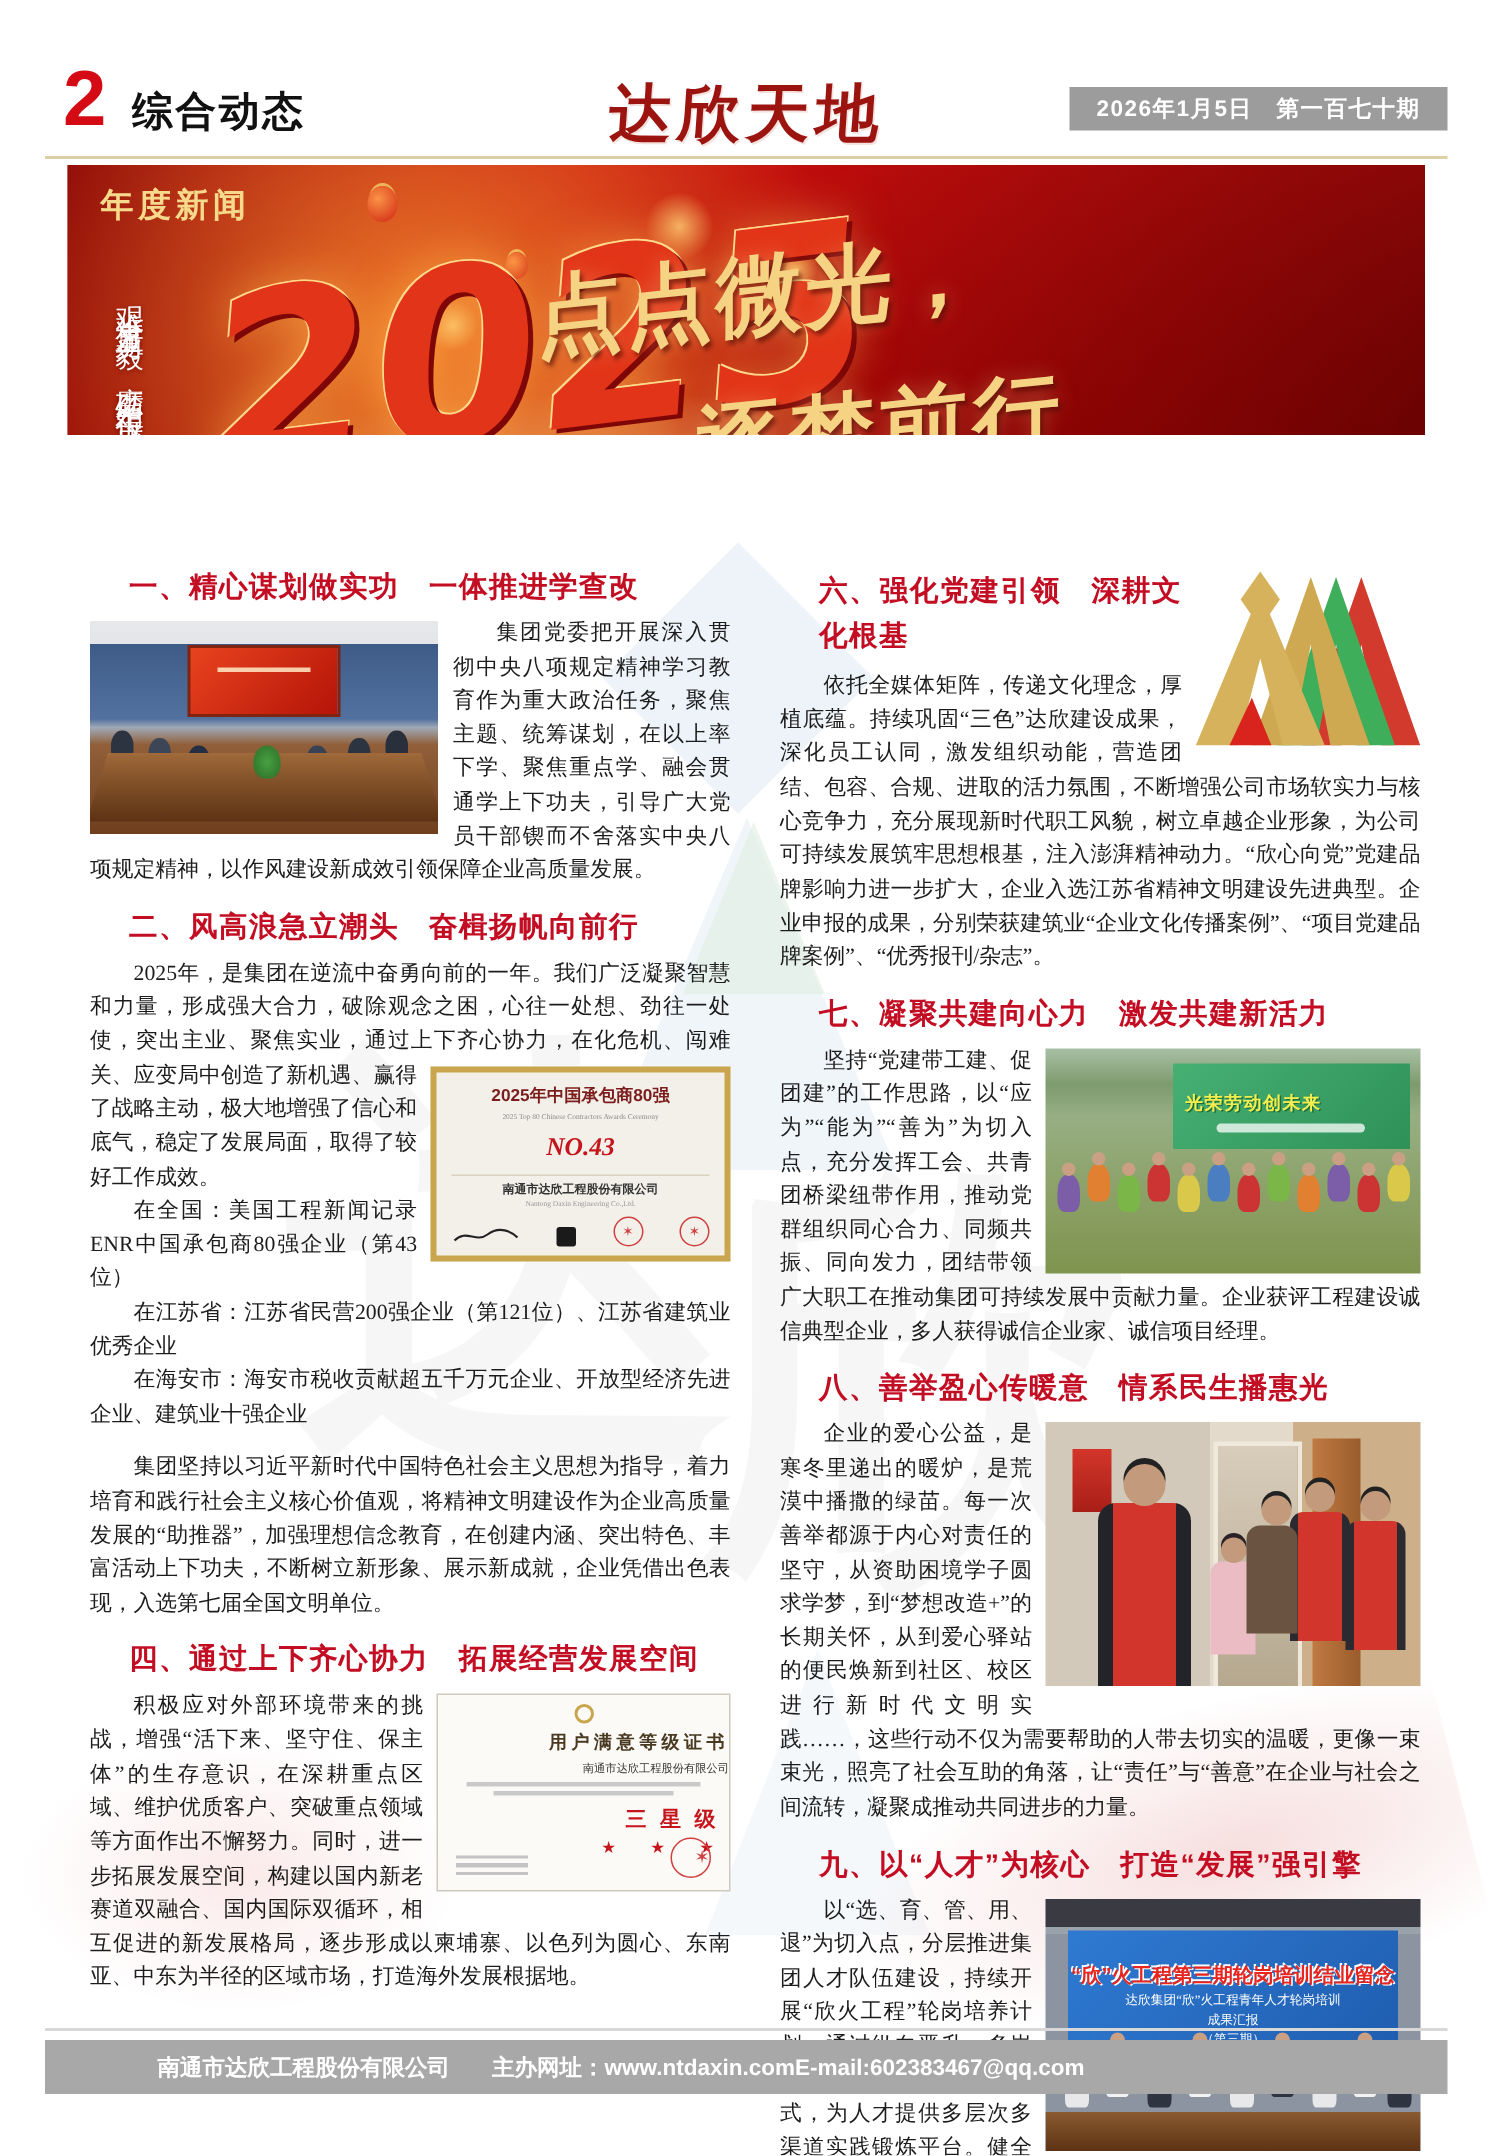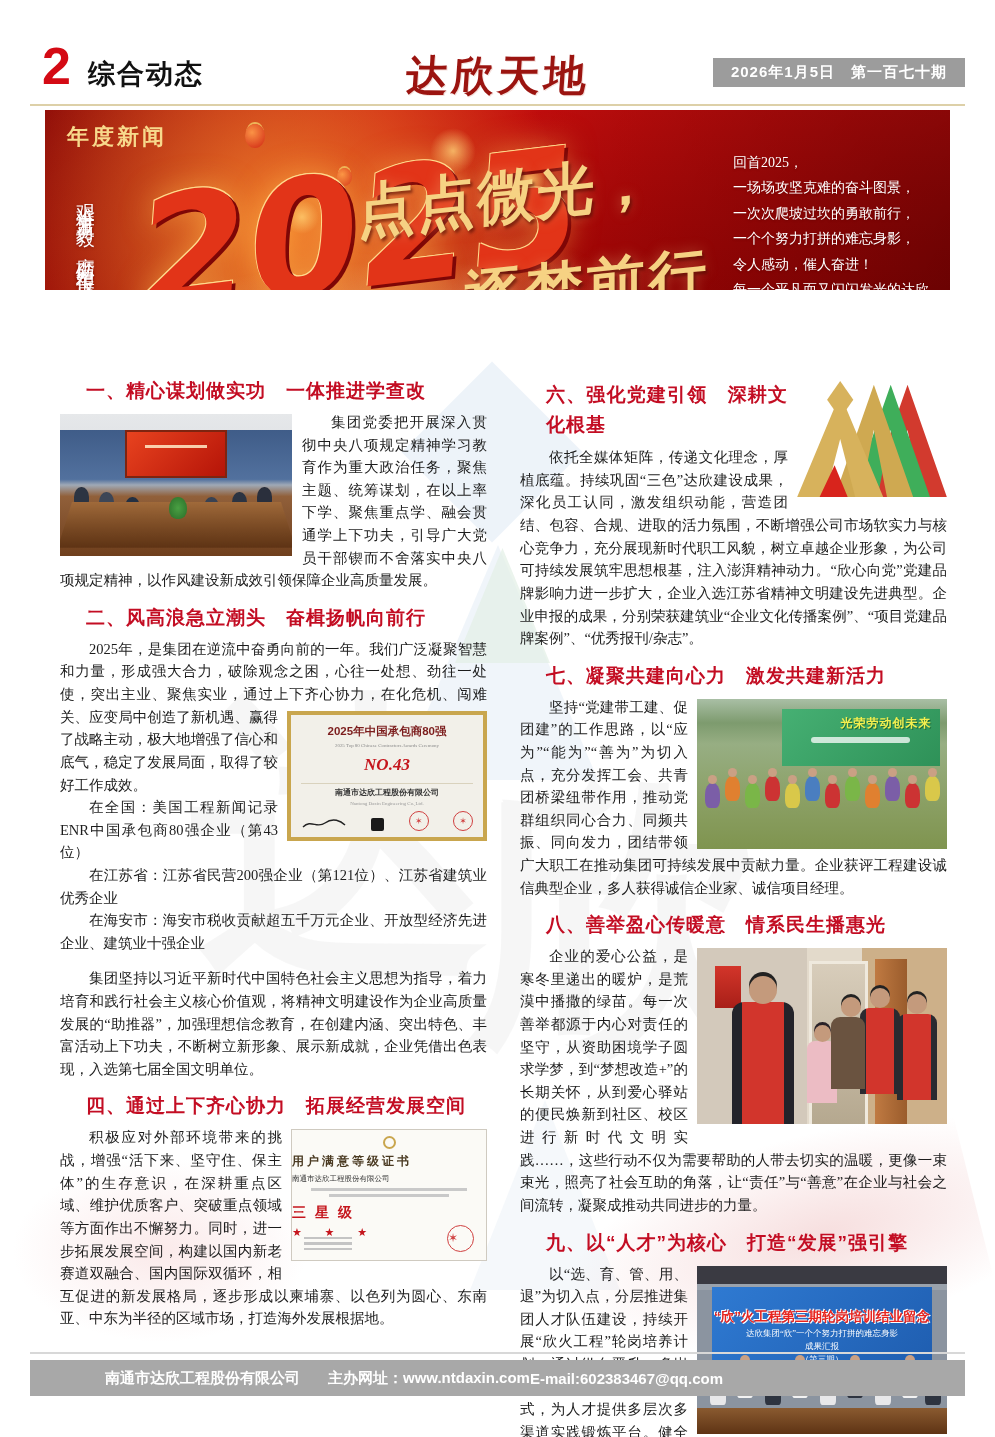--- a/index.html
+++ b/index.html
@@ -64,21 +64,21 @@
   .pm-screen::after { content:""; position:absolute; left:18%; right:18%; top:28%; height:3px; background:rgba(255,235,200,.85); }
   .pm-table { position:absolute; left:5%; right:5%; bottom:2%; height:36%; background:linear-gradient(180deg,#a06a3a,#5e3314); transform:perspective(260px) rotateX(38deg); transform-origin:top; }
   .pm-p { position:absolute; width:15px; height:21px; border-radius:48% 48% 35% 35%; background:#2c3442; bottom:34%; }
   .pm-p:nth-of-type(1){ left:6%; } .pm-p:nth-of-type(2){ left:17%; bottom:30%; background:#3d4656; }
   .pm-p:nth-of-type(3){ left:28%; bottom:27%; background:#243042; } .pm-p:nth-of-type(4){ left:62%; bottom:27%; background:#394252; }
   .pm-p:nth-of-type(5){ left:74%; bottom:30%; } .pm-p:nth-of-type(6){ left:85%; background:#2a2f3c; }
   .pm-plant { position:absolute; left:47%; bottom:26%; width:18px; height:22px; background:radial-gradient(#49a043,#2a6d28); border-radius:50% 50% 42% 42%; }
 
   
   .photo-outdoor { background:linear-gradient(180deg,#a9bfa5 0%,#7d9b6e 16%,#97ae83 30%,#8a9f63 70%,#7f944f 100%); }
-  .po-banner { position:absolute; left:34%; right:3%; top:7%; height:38%; background:linear-gradient(135deg,#46b073,#2e9158); padding:5px 8px 0 8px; text-align:right; }
+  .po-banner { position:absolute; left:34%; right:3%; top:7%; height:38%; background:linear-gradient(135deg,#46b073,#2e9158); padding:17px 8px 0 8px; text-align:left; }
   .po-banner-line { color:#f3ef4f; font-family:"Liberation Sans","DejaVu Sans",sans-serif; font-weight:bold; font-size:12px; letter-spacing:1px; text-shadow:1px 1px 0 #1c6b3a; }
   .po-bar { margin:4px auto 0; width:70%; height:6px; background:rgba(255,255,255,.75); border-radius:3px; }
   .po-p { position:absolute; width:15px; height:25px; border-radius:46% 46% 30% 30%; bottom:27%; }
   .po-p::before { content:""; position:absolute; top:-8px; left:3px; width:9px; height:9px; border-radius:50%; background:#caa084; }
   .po-p:nth-of-type(1){ left:3%; background:#7b5ea7; } .po-p:nth-of-type(2){ left:11%; bottom:32%; background:#e08030; }
   .po-p:nth-of-type(3){ left:19%; background:#7ab648; } .po-p:nth-of-type(4){ left:27%; bottom:32%; background:#cc3333; }
   .po-p:nth-of-type(5){ left:35%; background:#d9c84a; } .po-p:nth-of-type(6){ left:43%; bottom:32%; background:#4a7ec0; }
   .po-p:nth-of-type(7){ left:51%; background:#cc3333; } .po-p:nth-of-type(8){ left:59%; bottom:32%; background:#7ab648; }
   .po-p:nth-of-type(9){ left:67%; background:#e08030; } .po-p:nth-of-type(10){ left:75%; bottom:32%; background:#7b5ea7; }
   .po-p:nth-of-type(11){ left:83%; background:#cc3333; } .po-p:nth-of-type(12){ left:91%; bottom:32%; background:#d9c84a; }
@@ -120,21 +120,21 @@
   .cc-logo { width:13px; height:13px; background:#1a1a1a; border-radius:2px; }
   .cc-stamp { width:20px; height:20px; border-radius:50%; border:1.5px solid #d04040; color:#d04040; font-size:9px; line-height:18px; text-align:center; }
 
   
   .cert-civilized { width:202px; height:142px; background:linear-gradient(120deg,#c6cad0,#f1f2f4 45%,#c2c6cc); border:1px solid #b9bdc3; text-align:center; padding-top:34px; position:relative; }
   .cv-title { font-weight:bold; font-size:26px; color:#b5212a; letter-spacing:5px; }
   .cv-issuer { margin-top:22px; font-size:8.5px; font-weight:bold; color:#333; }
   .cv-date { font-size:7.5px; color:#555; }
 
   
-  .cert-satisfaction { width:196px; height:132px; background:#fbfaf6; border:1px solid #cfcac0; text-align:left; padding-top:6px; position:relative; }
+  .cert-satisfaction { width:196px; height:132px; background:#fbfaf6; border:1px solid #cfcac0; text-align:right; padding-top:6px; position:relative; }
   .cs-emblem { width:13px; height:13px; border-radius:50%; border:2px solid #c9a64e; margin:0 auto 3px; }
   .cs-title { font-weight:bold; font-size:12px; color:#4a3a22; letter-spacing:3px; }
   .cs-company { margin-top:2px; font-size:7.5px; color:#333; }
   .cs-bar { margin:3px auto 0; height:3px; background:#c9c9c9; }
   .cs-b1 { width:80%; } .cs-b2 { width:62%; }
   .cs-grade { margin-top:5px; font-weight:bold; font-size:14px; color:#c5161d; letter-spacing:9px; font-family:"Liberation Sans","DejaVu Sans",sans-serif; }
   .cs-stars { color:#c5161d; font-size:11px; letter-spacing:10px; }
   .cs-lines { position:absolute; left:12px; bottom:10px; width:48px; }
   .cs-lines i { display:block; height:2.5px; background:#c4c4c4; margin-top:3px; }
   .cs-seal { position:absolute; right:12px; bottom:8px; width:27px; height:27px; border-radius:50%; border:1.5px solid #d04040; color:#d04040; font-size:12px; line-height:25px; }
@@ -176,29 +176,20 @@
     <div class="spark s3"></div>
     <div class="lantern l1"></div>
     <div class="lantern l2"></div>
     <div class="banner-tag">年度新闻</div>
     <div class="banner-vert">
       <span>艰难方显勇毅，</span><span>磨砺始得玉成。</span>
     </div>
     <div class="banner-year">2025</div>
     <div class="slogan1">点点微光，</div>
     <div class="slogan2">逐梦前行</div>
-    <div class="banner-intro">
-      <div>回首2025，</div>
-      <div>一场场攻坚克难的奋斗图景，</div>
-      <div>一次次爬坡过坎的勇敢前行，</div>
-      <div>一个个努力打拼的难忘身影，</div>
-      <div>令人感动，催人奋进！</div>
-      <div>每一个平凡而又闪闪发光的达欣人，</div>
-      <div>都值得我们致以崇高的敬意！</div>
-    </div>
   </div>
 
   <div class="col col-left">
 
     <section class="art">
       <h3 class="art-title">一、精心谋划做实功　一体推进学查改</h3>
       <div class="art-body">
         <div class="photo photo-meeting fl" style="width:232px;height:142px;">
           <div class="pm-screen"></div>
           <span class="pm-p"></span>
@@ -328,21 +319,21 @@
         <p>企业的爱心公益，是寒冬里递出的暖炉，是荒漠中播撒的绿苗。每一次善举都源于内心对责任的坚守，从资助困境学子圆求学梦，到“梦想改造+”的长期关怀，从到爱心驿站的便民焕新到社区、校区进行新时代文明实践……，这些行动不仅为需要帮助的人带去切实的温暖，更像一束束光，照亮了社会互助的角落，让“责任”与“善意”在企业与社会之间流转，凝聚成推动共同进步的力量。</p>
       </div>
     </section>
 
     <section class="art">
       <h3 class="art-title">九、以“人才”为核心　打造“发展”强引擎</h3>
       <div class="art-body">
         <div class="photo photo-training fr" style="width:250px;height:168px;">
           <div class="pt-screen">
             <div class="pt-title">“欣”火工程第三期轮岗培训结业留念</div>
-            <div class="pt-sub">达欣集团“欣”一个个努力打拼的难忘身影</div>
+            <div class="pt-sub">达欣集团“欣”火工程青年人才轮岗培训</div>
             <div class="pt-sub">成果汇报</div>
             <div class="pt-sub">（第三期）</div>
           </div>
           <span class="pt-p k1"></span>
             <span class="pt-p k2"></span>
             <span class="pt-p k3"></span>
             <span class="pt-p k4"></span>
             <span class="pt-p k5"></span>
             <span class="pt-p k6"></span>
             <span class="pt-p k7"></span>

